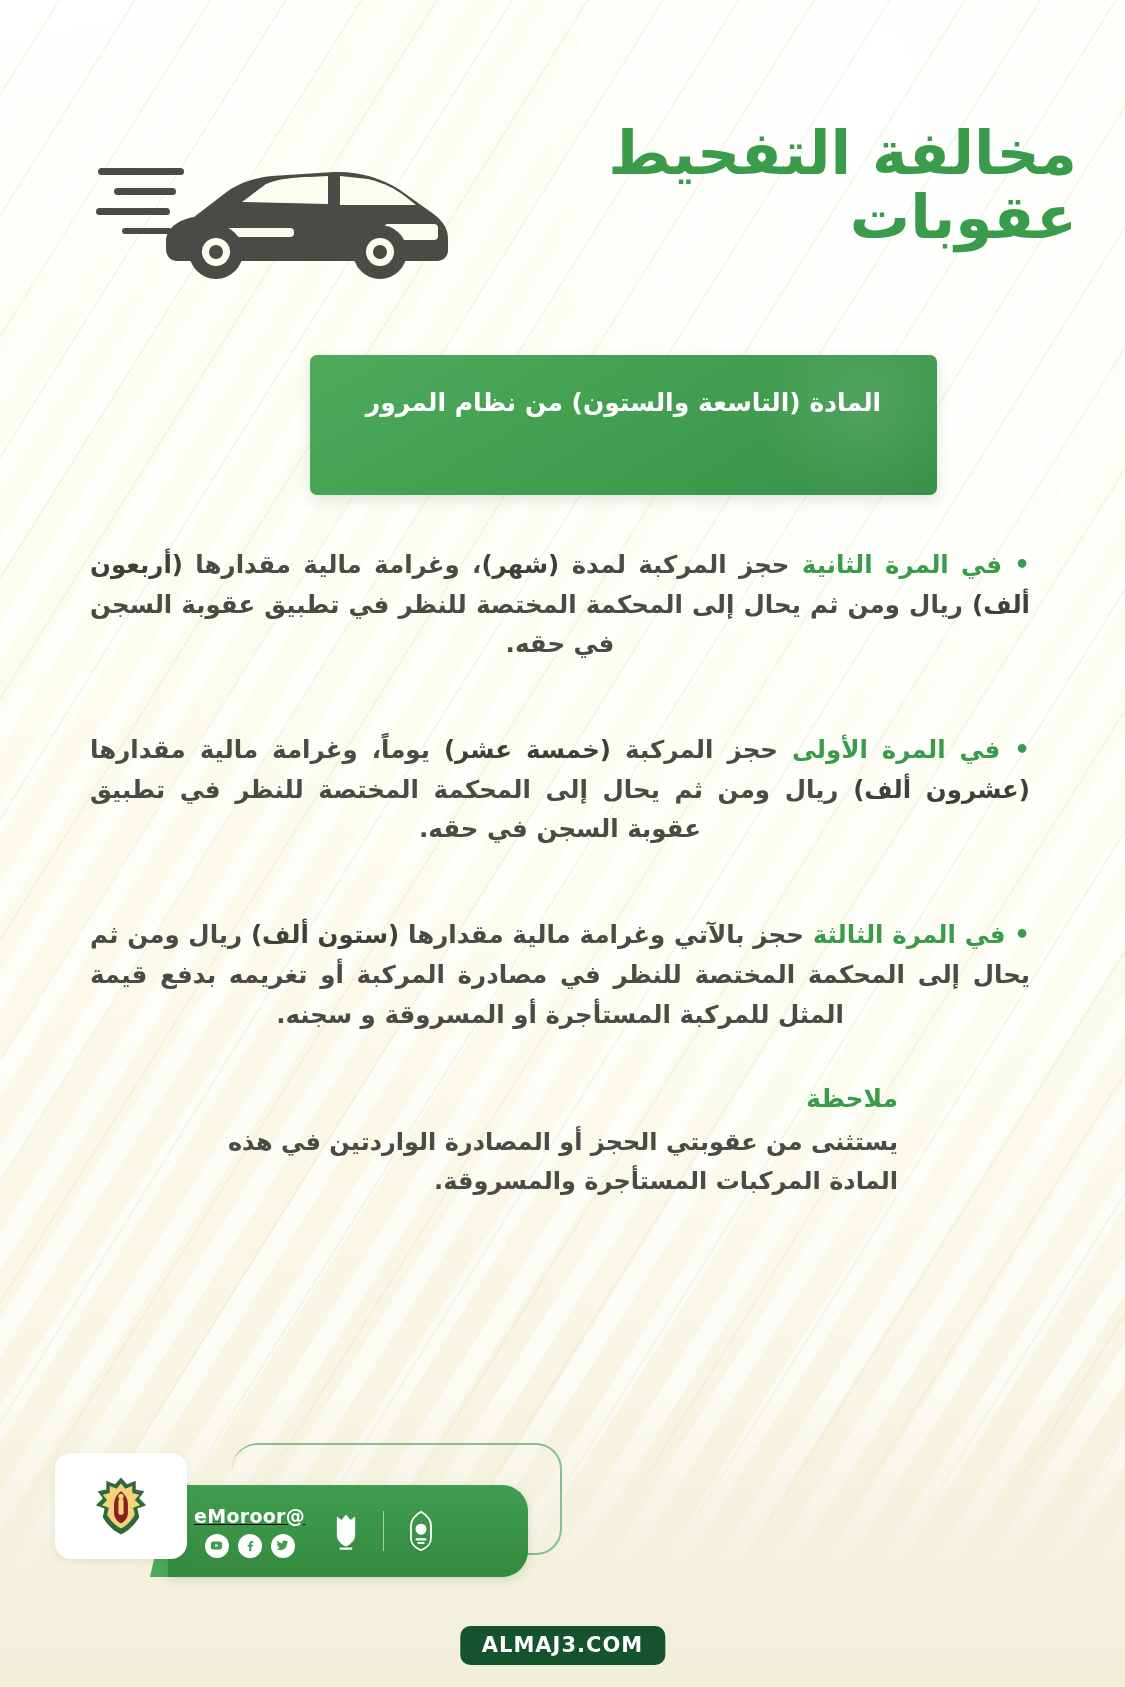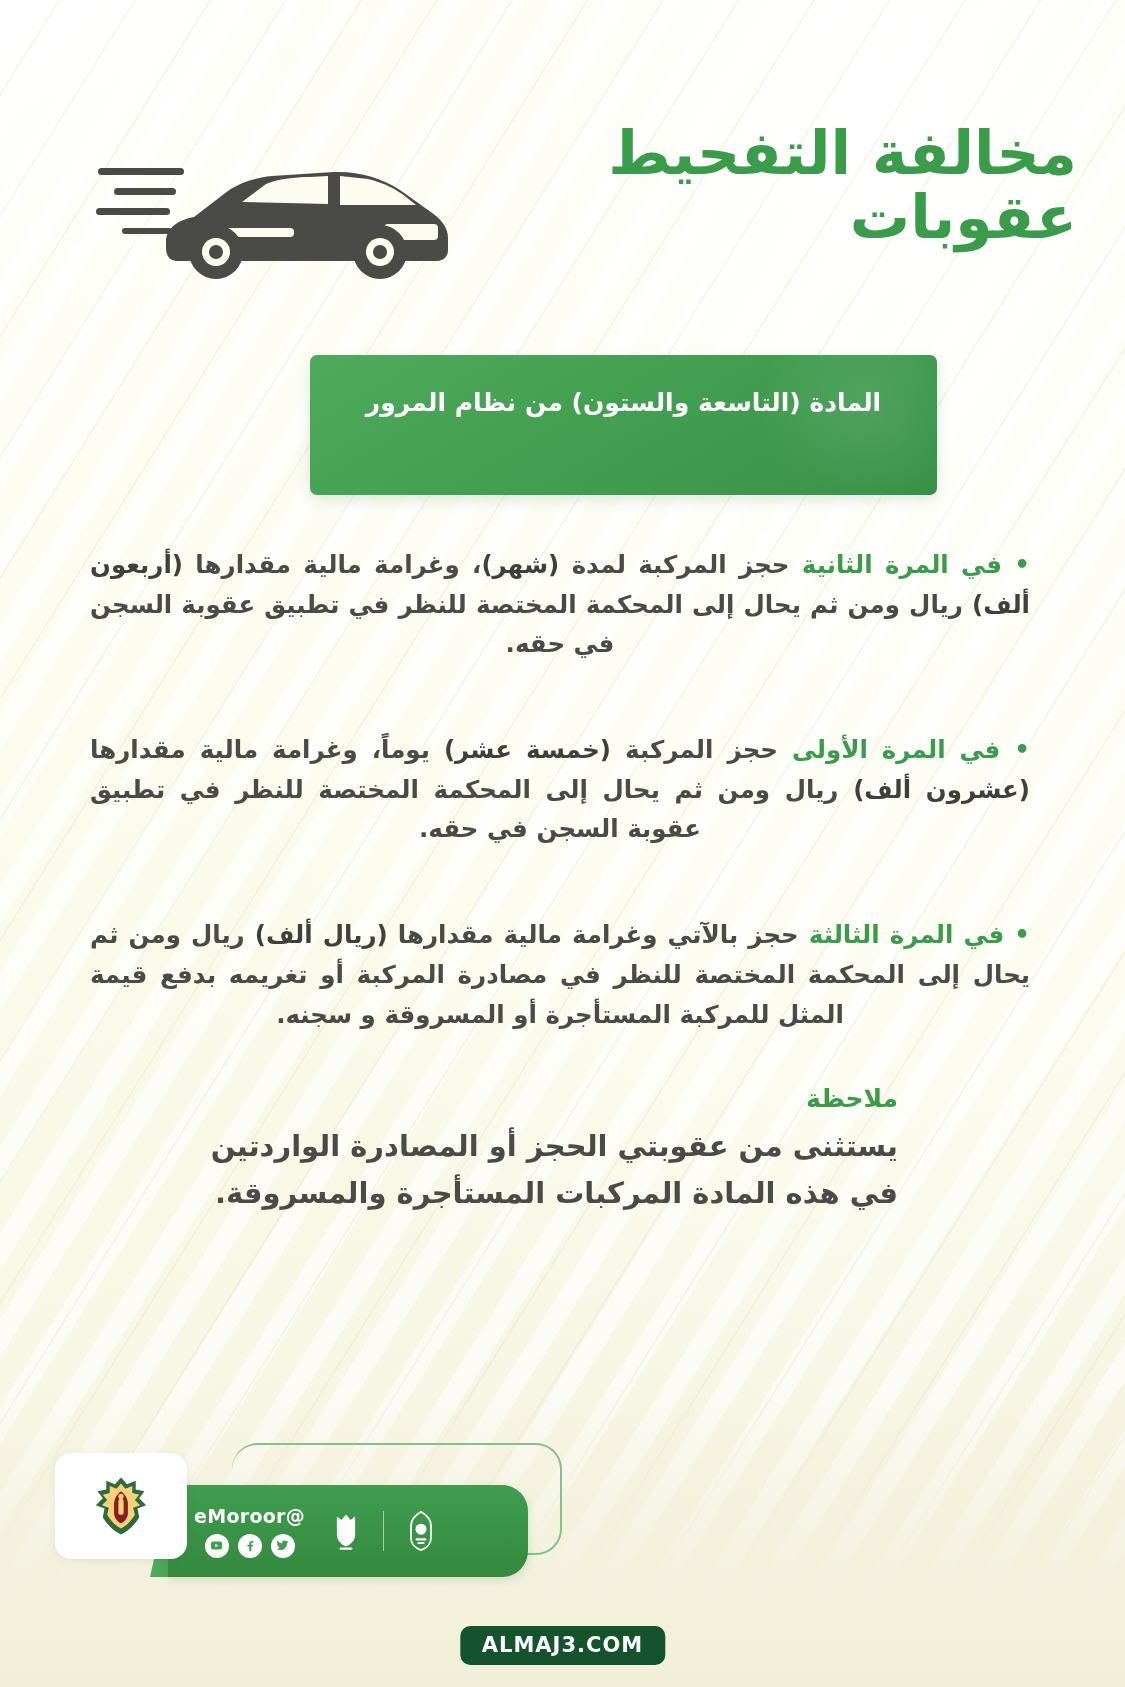--- a/index.html
+++ b/index.html
@@ -106,21 +106,21 @@
 
   #note-block { margin-top:-16px; text-align:right; padding-right:132px; }
   #note-title {
     color:#3a9c4b;
     font-size:25px;
     font-weight:800;
     margin-bottom:10px;
   }
   #note-body {
     color:#4a4a47;
-    font-size:29px;
+    font-size:24px;
     line-height:1.62;
     font-weight:600;
     max-width:720px;
     margin-right:0;
   }
 
   
   #footer { position:absolute; left:0; right:0; bottom:0; height:300px; z-index:5; }
 
   #footer-outline {
@@ -143,21 +143,21 @@
   }
   #footer-bar-tail {
     position:absolute; left:150px; bottom:110px;
     width:60px; height:92px;
     background:linear-gradient(120deg,#5db56b 0%,#3f9e4f 100%);
     clip-path:polygon(34% 0, 100% 0, 100% 100%, 0% 100%);
   }
 
   #emoroor-group {
     display:flex; flex-direction:column; align-items:center;
-    margin-right:18px; margin-left:26px;
+    margin-right:18px; margin-left:26px;text-decoration:underline;
   }
   #emoroor-handle {
     color:#ffffff; font-size:19px; font-weight:700; letter-spacing:.3px;
     margin-bottom:7px;
   }
   #social-row { display:flex; gap:9px; }
   .social {
     width:24px; height:24px; border-radius:50%;
     background:#ffffff;
     display:flex; align-items:center; justify-content:center;
@@ -260,21 +260,21 @@
     <span class="hl">في المرة الثانية</span><span> حجز المركبة لمدة </span><span class="bold">(شهر)</span><span>، وغرامة مالية مقدارها </span><span class="bold">(أربعون ألف)</span><span> ريال ومن ثم يحال إلى المحكمة المختصة للنظر في تطبيق عقوبة السجن في حقه.</span>
   </p>
 
   <p class="bullet">
     <span class="dot">•</span>
     <span class="hl">في المرة الأولى</span><span> حجز المركبة </span><span class="bold">(خمسة عشر)</span><span> يوماً، وغرامة مالية مقدارها </span><span class="bold">(عشرون ألف)</span><span> ريال ومن ثم يحال إلى المحكمة المختصة للنظر في تطبيق عقوبة السجن في حقه.</span>
   </p>
 
   <p class="bullet">
     <span class="dot">•</span>
-    <span class="hl">في المرة الثالثة</span><span> حجز بالآتي وغرامة مالية مقدارها </span><span class="bold">(ريال ألف)</span><span> ريال ومن ثم يحال إلى المحكمة المختصة للنظر في مصادرة المركبة أو تغريمه بدفع قيمة المثل للمركبة المستأجرة أو المسروقة و سجنه.</span>
+    <span class="hl">في المرة الثالثة</span><span> حجز بالآتي وغرامة مالية مقدارها </span><span class="bold">(ستون ألف)</span><span> ريال ومن ثم يحال إلى المحكمة المختصة للنظر في مصادرة المركبة أو تغريمه بدفع قيمة المثل للمركبة المستأجرة أو المسروقة و سجنه.</span>
   </p>
 
   <div id="note-block">
     <div id="note-title">ملاحظة</div>
     <div id="note-body">يستثنى من عقوبتي الحجز أو المصادرة الواردتين في هذه المادة المركبات المستأجرة والمسروقة.</div>
   </div>
 </div>
 
 <div id="footer">
 

